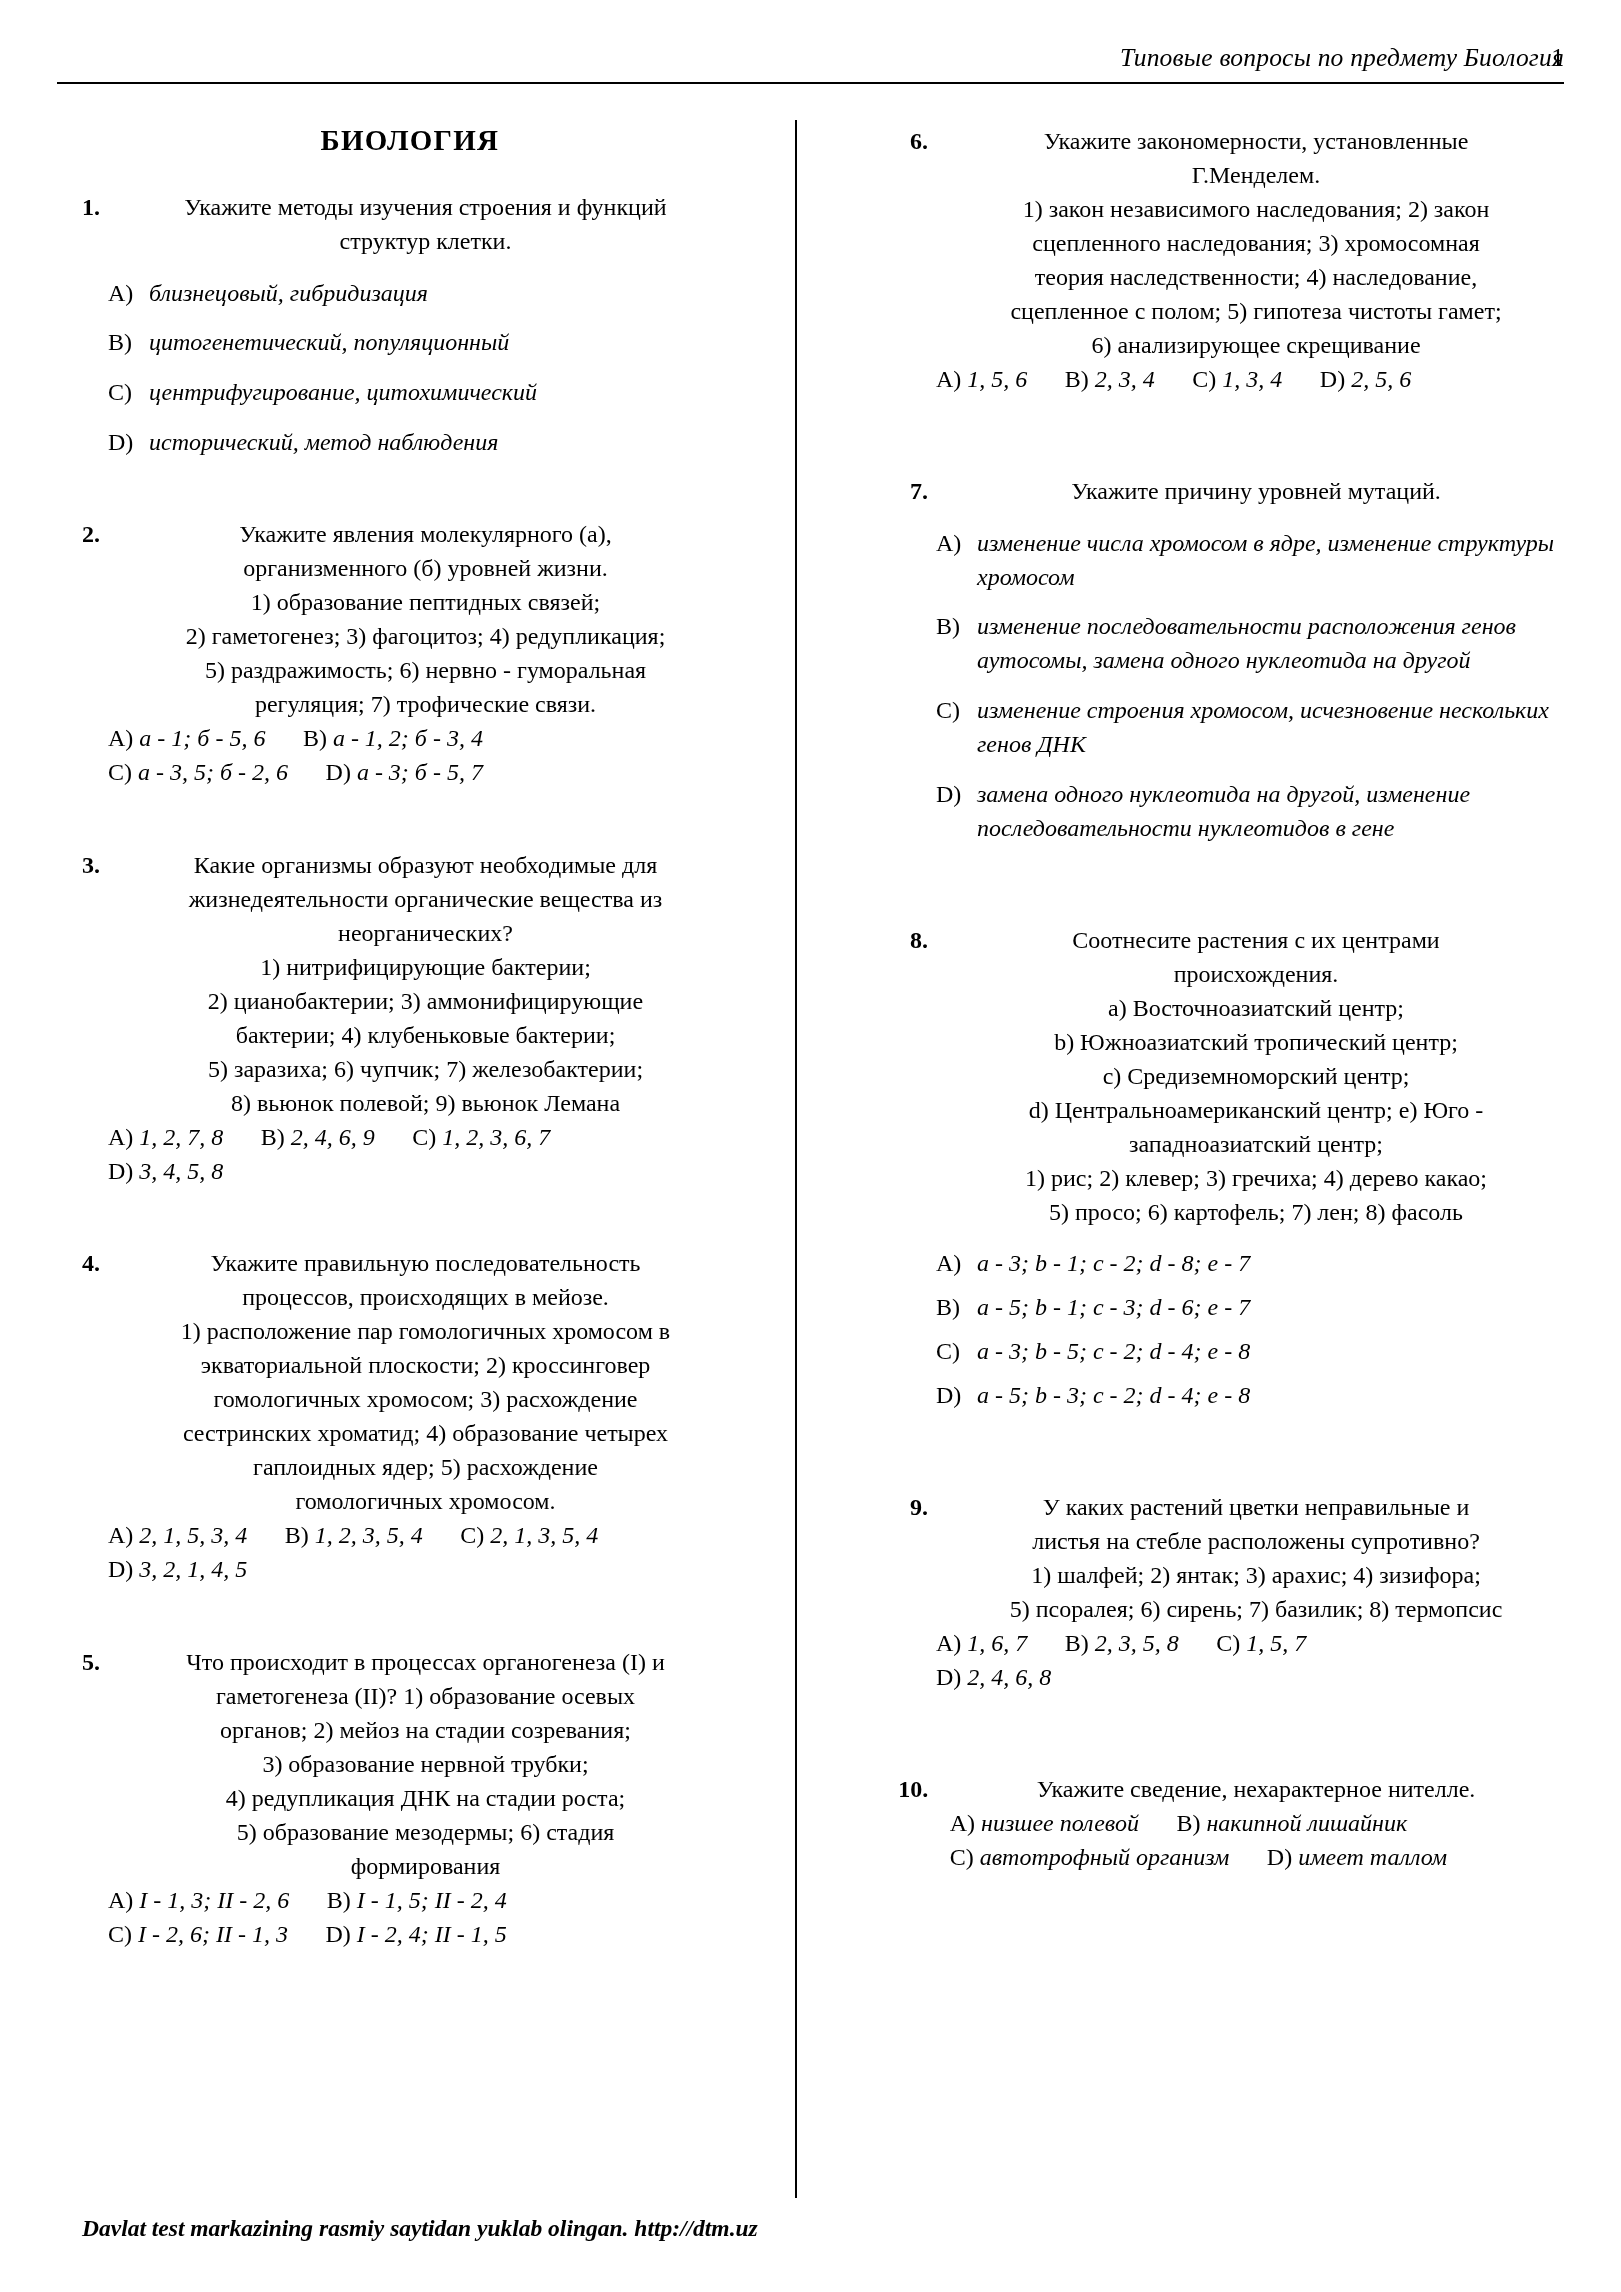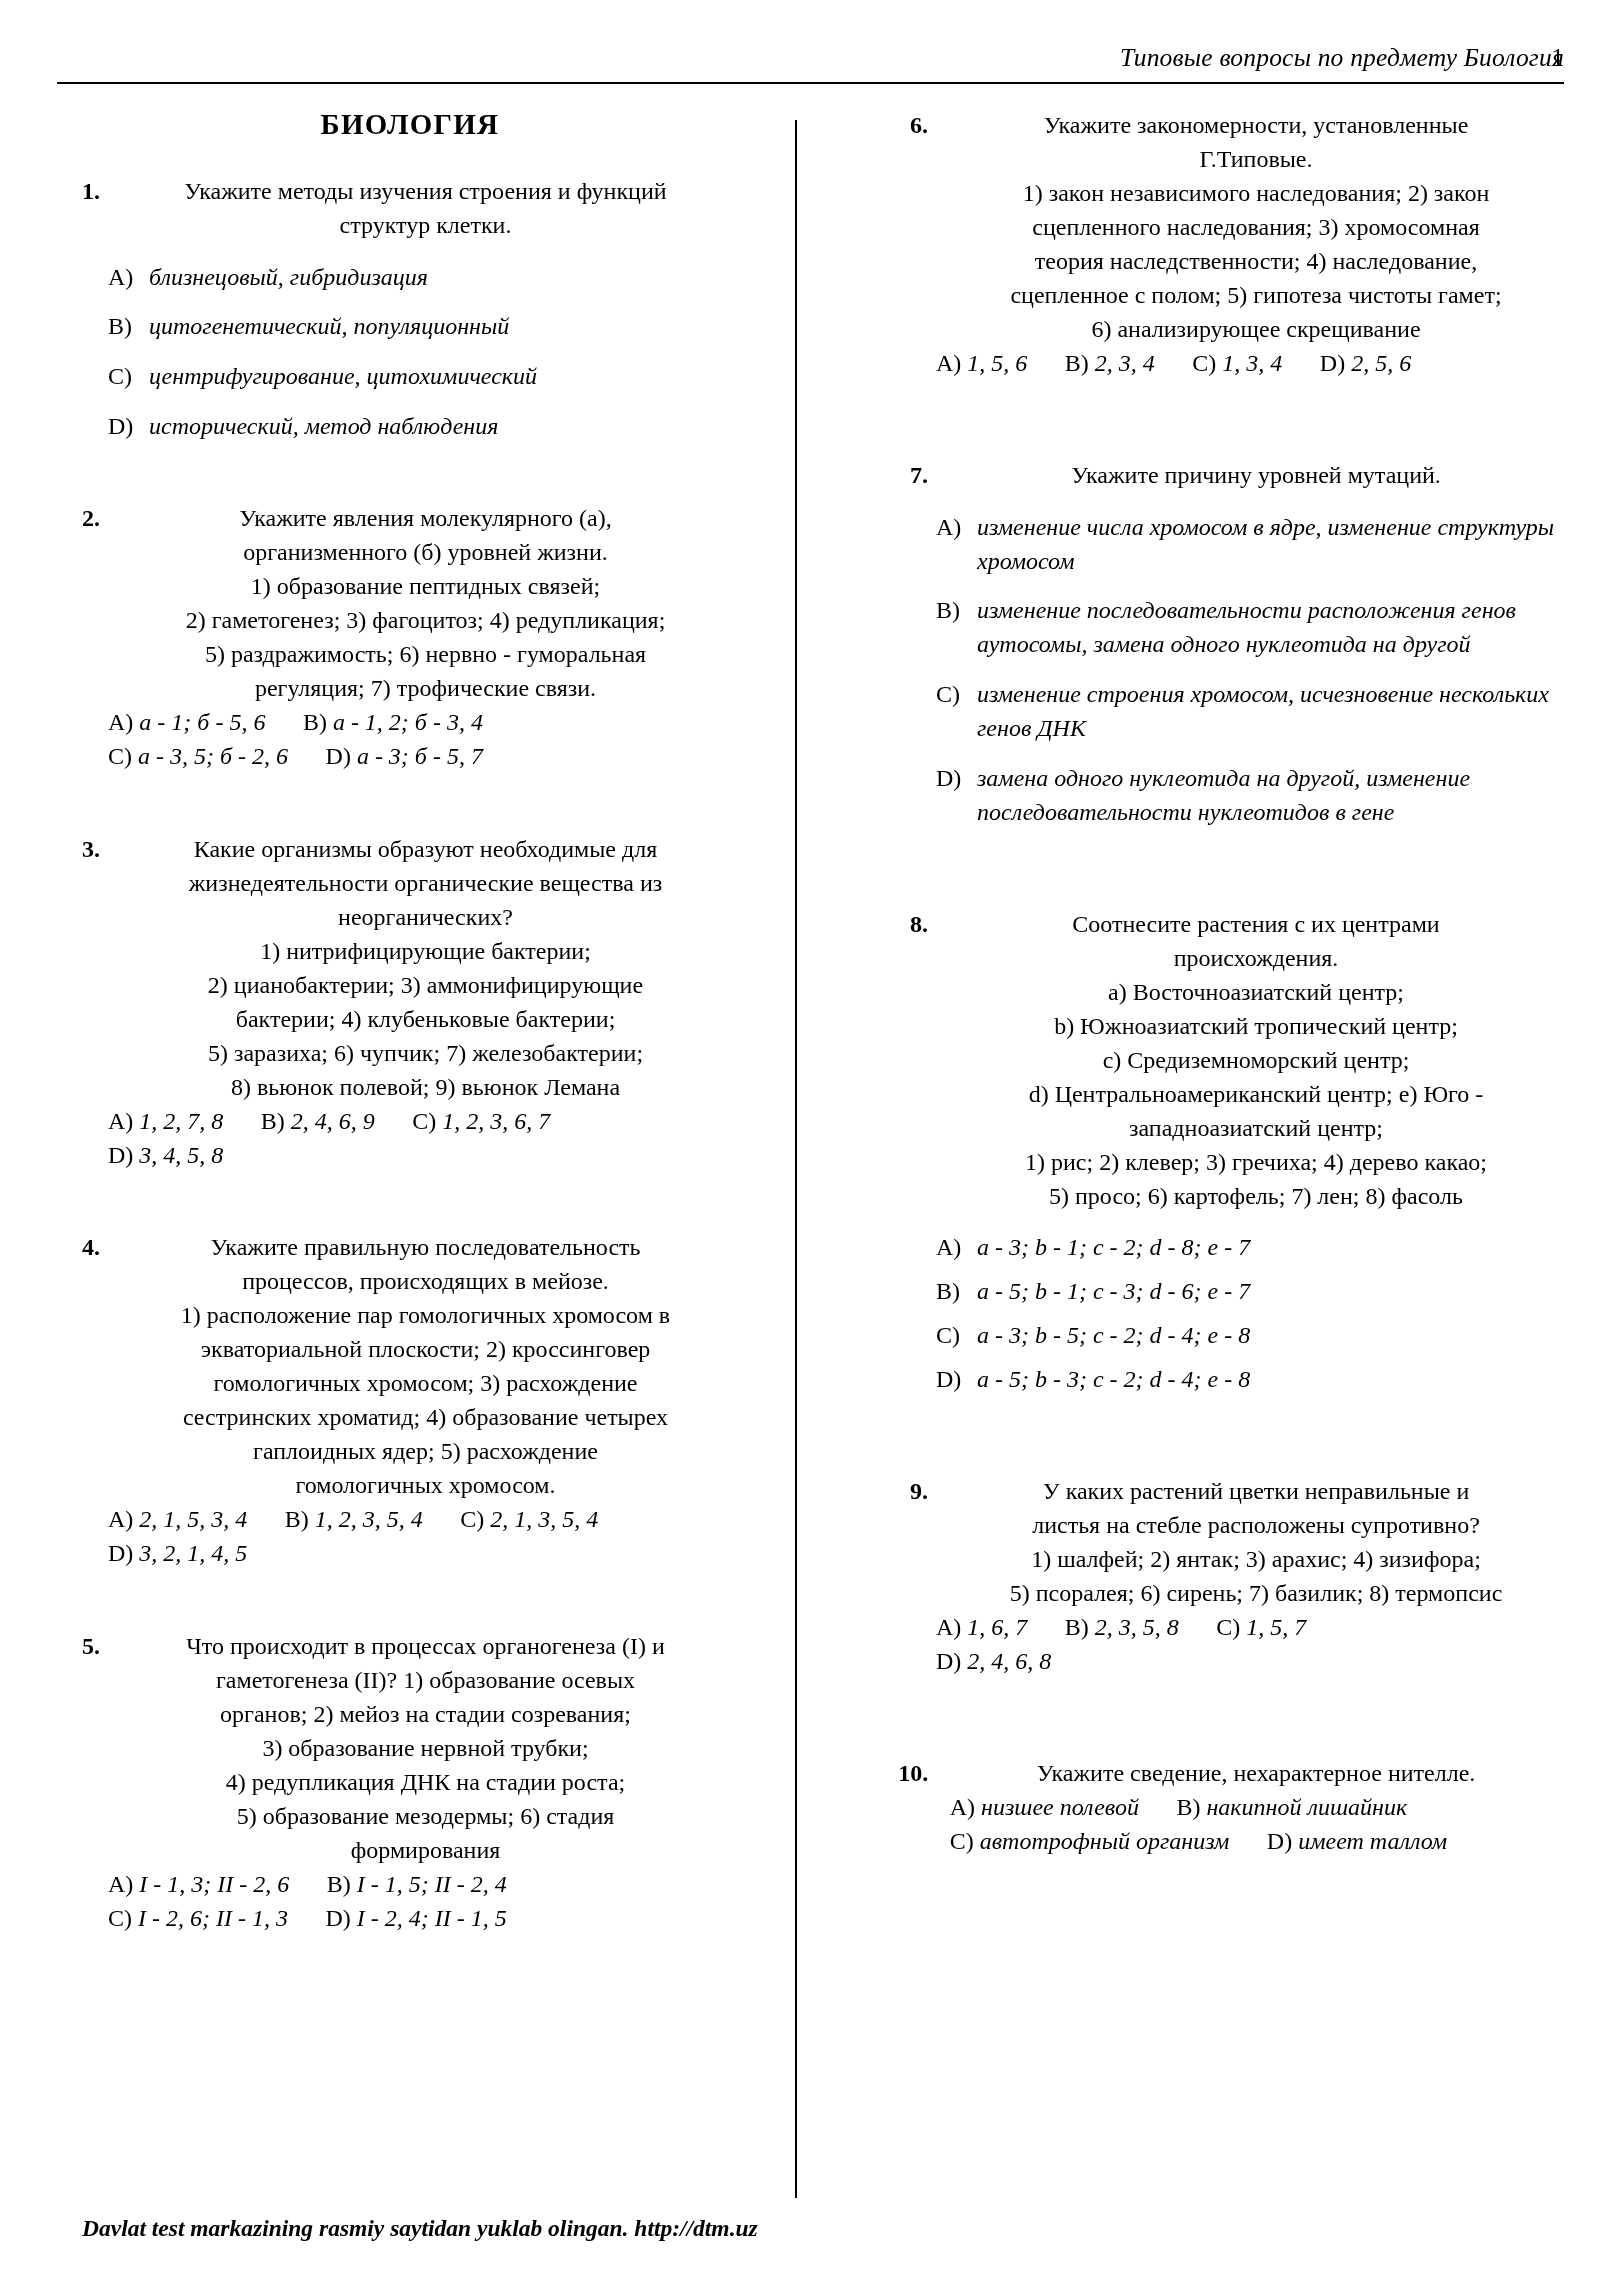--- a/index.html
+++ b/index.html
@@ -63,21 +63,21 @@
   
   .columns {
     position: absolute;
     top: 108px;
     left: 57px;
     right: 57px;
     bottom: 137px;
   }
   .col {
     position: absolute;
-    top: 0;
+    top: 16px;
     width: 686px;
   }
   .col-left  { left: 0px; }
   .col-right { left: 828px; width: 691px; }
 
   .subject-title {
     text-align: center;
     font-weight: bold;
     font-size: 29px;
     letter-spacing: 1.2px;
@@ -312,21 +312,21 @@
       </div>
 
     </div>
 
     <div class="col col-right">
 
       <div class="q">
         <div class="q-num">6.</div>
         <div class="q-stem">
           <div class="q-line">Укажите закономерности, установленные</div>
-          <div class="q-line">Г.Типовые.</div>
+          <div class="q-line">Г.Менделем.</div>
           <div class="q-line">1) закон независимого наследования; 2) закон</div>
           <div class="q-line">сцепленного наследования; 3) хромосомная</div>
           <div class="q-line">теория наследственности; 4) наследование,</div>
           <div class="q-line">сцепленное с полом; 5) гипотеза чистоты гамет;</div>
           <div class="q-line">6) анализирующее скрещивание</div>
         </div>
         <div class="ans-inline">
           <span class="lbl">A)</span>
           <span class="val">1, 5, 6</span>
           <span class="gap"></span>

